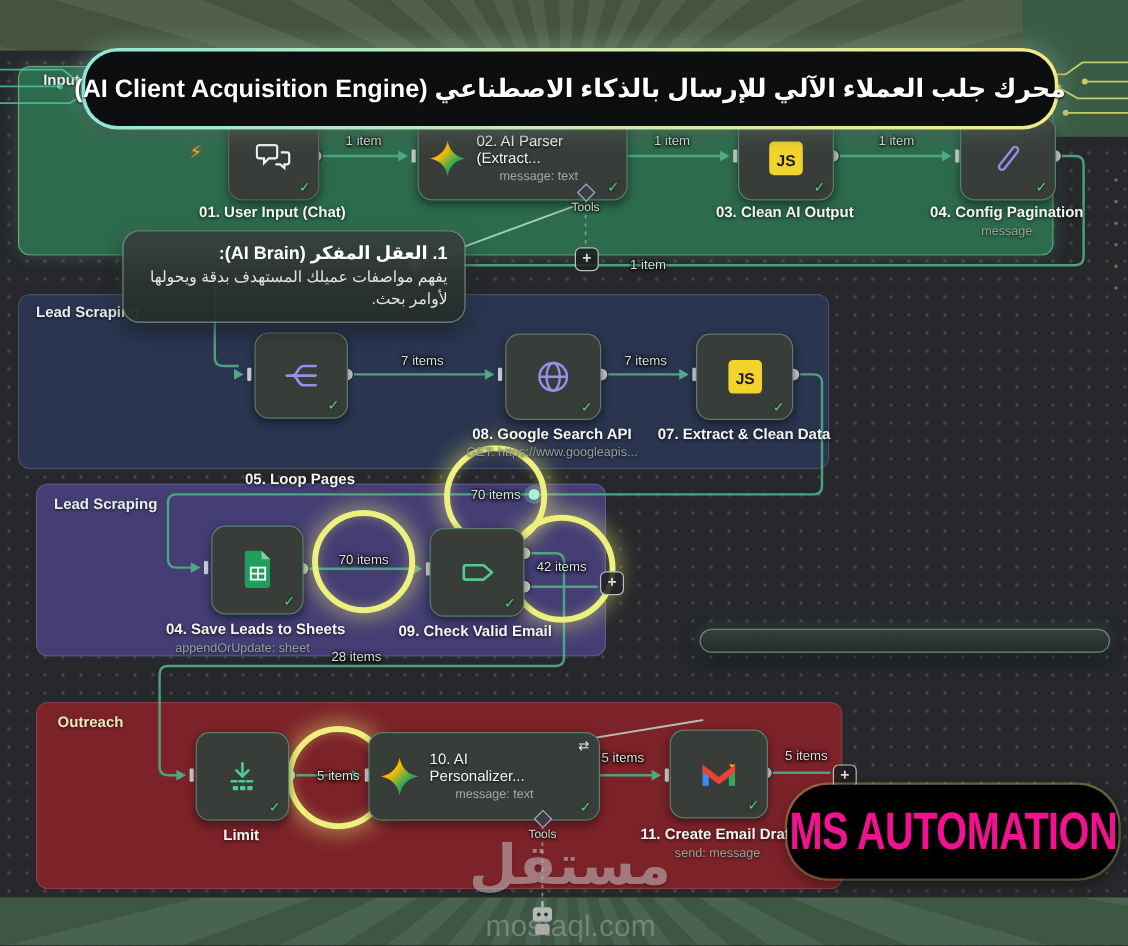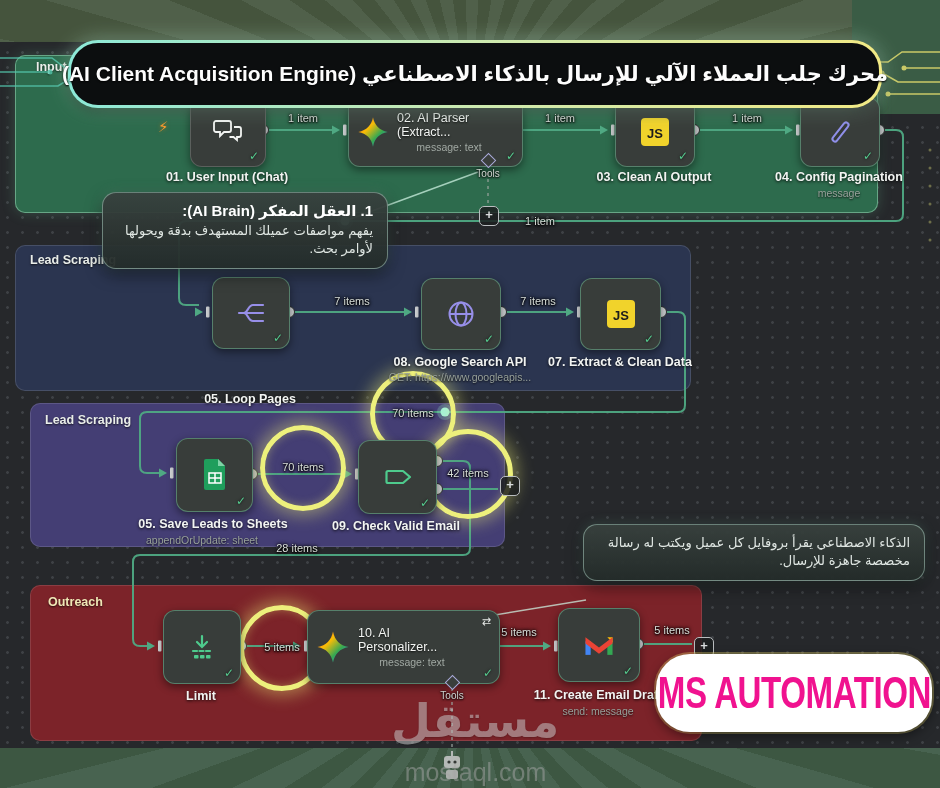--- a/index.html
+++ b/index.html
@@ -67,21 +67,21 @@
   .co-body{font-size:13px;color:#dfe6e2;line-height:1.42;}
   
   #titleBanner{left:68px;top:40px;width:808px;height:62px;border-radius:30px;padding:3px;
       background:linear-gradient(90deg,#8ce9d8,#cdeab0,#f2ea85);
       box-shadow:0 0 20px rgba(190,240,210,.45),0 4px 12px rgba(0,0,0,.5);}
   #titleBanner .inner{width:100%;height:100%;border-radius:27px;background:#0c0e0f;
       display:flex;align-items:center;justify-content:center;}
   #titleBanner .inner span{direction:rtl;font-size:21px;font-weight:bold;color:#fdfdfd;
       white-space:nowrap;text-shadow:0 1px 2px #000;}
   
-  #msBanner{left:656px;top:654px;width:276px;height:78px;border-radius:34px;background:#ffffff;
+  #msBanner{left:656px;top:654px;width:276px;height:78px;border-radius:34px;background:#000000;
       display:flex;align-items:center;justify-content:center;
       box-shadow:0 4px 12px rgba(0,0,0,.45),0 0 0 2px rgba(255,235,120,.35);}
   #msBanner span{color:#f0128f;font-size:36px;font-weight:bold;white-space:nowrap;
       transform:scale(.92,1.22);letter-spacing:-.5px;}
   
   .wm-logo{left:385px;top:694px;width:180px;text-align:center;direction:rtl;
       font-size:46px;font-weight:bold;color:#c2c2c2;opacity:.55;text-shadow:0 1px 2px rgba(0,0,0,.4);}
   .wm-url{left:378px;top:758px;width:195px;text-align:center;font-size:25px;color:#a6a6a6;opacity:.5;}
 </style>
 </head>
@@ -326,21 +326,21 @@
       <path d="M4 1 h12 l7 7 v22 a2 2 0 0 1 -2 2 h-17 a2 2 0 0 1 -2 -2 v-27 a2 2 0 0 1 2 -2 z" fill="#1f9e5c"></path>
       <path d="M16 1 l7 7 h-7 z" fill="#7fd3a6"></path>
       <g stroke="#ffffff" stroke-width="1.5" fill="none">
         <rect x="7" y="15" width="12" height="10"></rect>
           <line x1="7" y1="20" x2="19" y2="20"></line>
           <line x1="13" y1="15" x2="13" y2="25"></line>
       </g>
     </svg>
     <span class="check">✓</span>
   </div>
-  <span class="abs node-label" style="left:213px;top:517px;">05. Save Leads to Sheets</span>
+  <span class="abs node-label" style="left:213px;top:517px;">04. Save Leads to Sheets</span>
   <span class="abs node-sub" style="left:202px;top:534px;">appendOrUpdate: sheet</span>
 
   <div class="abs node" style="left:358px;top:440px;width:77px;height:72px;">
     <svg width="30" height="28" viewBox="0 0 30 28">
       <path d="M5 8 h15 l7 6 l-7 6 h-15 a1.5 1.5 0 0 1 -1.5 -1.5 v-9 a1.5 1.5 0 0 1 1.5 -1.5 z" fill="none" stroke="#4ecb8d" stroke-width="2.2" stroke-linejoin="round"></path>
     </svg>
     <span class="check">✓</span>
   </div>
   <span class="abs node-label" style="left:396px;top:519px;">09. Check Valid Email</span>
   <div class="abs plusbtn" style="left:500px;top:476px;">+</div>
@@ -395,21 +395,20 @@
   </div>
   <span class="abs node-label" style="left:598px;top:688px;">11. Create Email Draft</span>
   <span class="abs node-sub" style="left:598px;top:705px;">send: message</span>
   <div class="abs plusbtn" style="left:694px;top:637px;">+</div>
 
   <div class="abs callout" style="left:102px;top:192px;width:256px;">
     <div class="co-title">1. العقل المفكر (AI Brain):</div>
     <div class="co-body">يفهم مواصفات عميلك المستهدف بدقة ويحولها لأوامر بحث.</div>
   </div>
   <div class="abs callout" style="left:583px;top:524px;width:312px;">
-    <div class="co-body">الذكاء الاصطناعي يقرأ بروفايل كل عميل ويكتب له رسالة مخصصة جاهزة للإرسال.</div>
   </div>
 
   <div class="abs" id="titleBanner">
     <div class="inner">
       <span>محرك جلب العملاء الآلي للإرسال بالذكاء الاصطناعي (AI Client Acquisition Engine)</span>
     </div>
   </div>
 
   <div class="abs" id="msBanner">
     <span>MS AUTOMATION</span>

